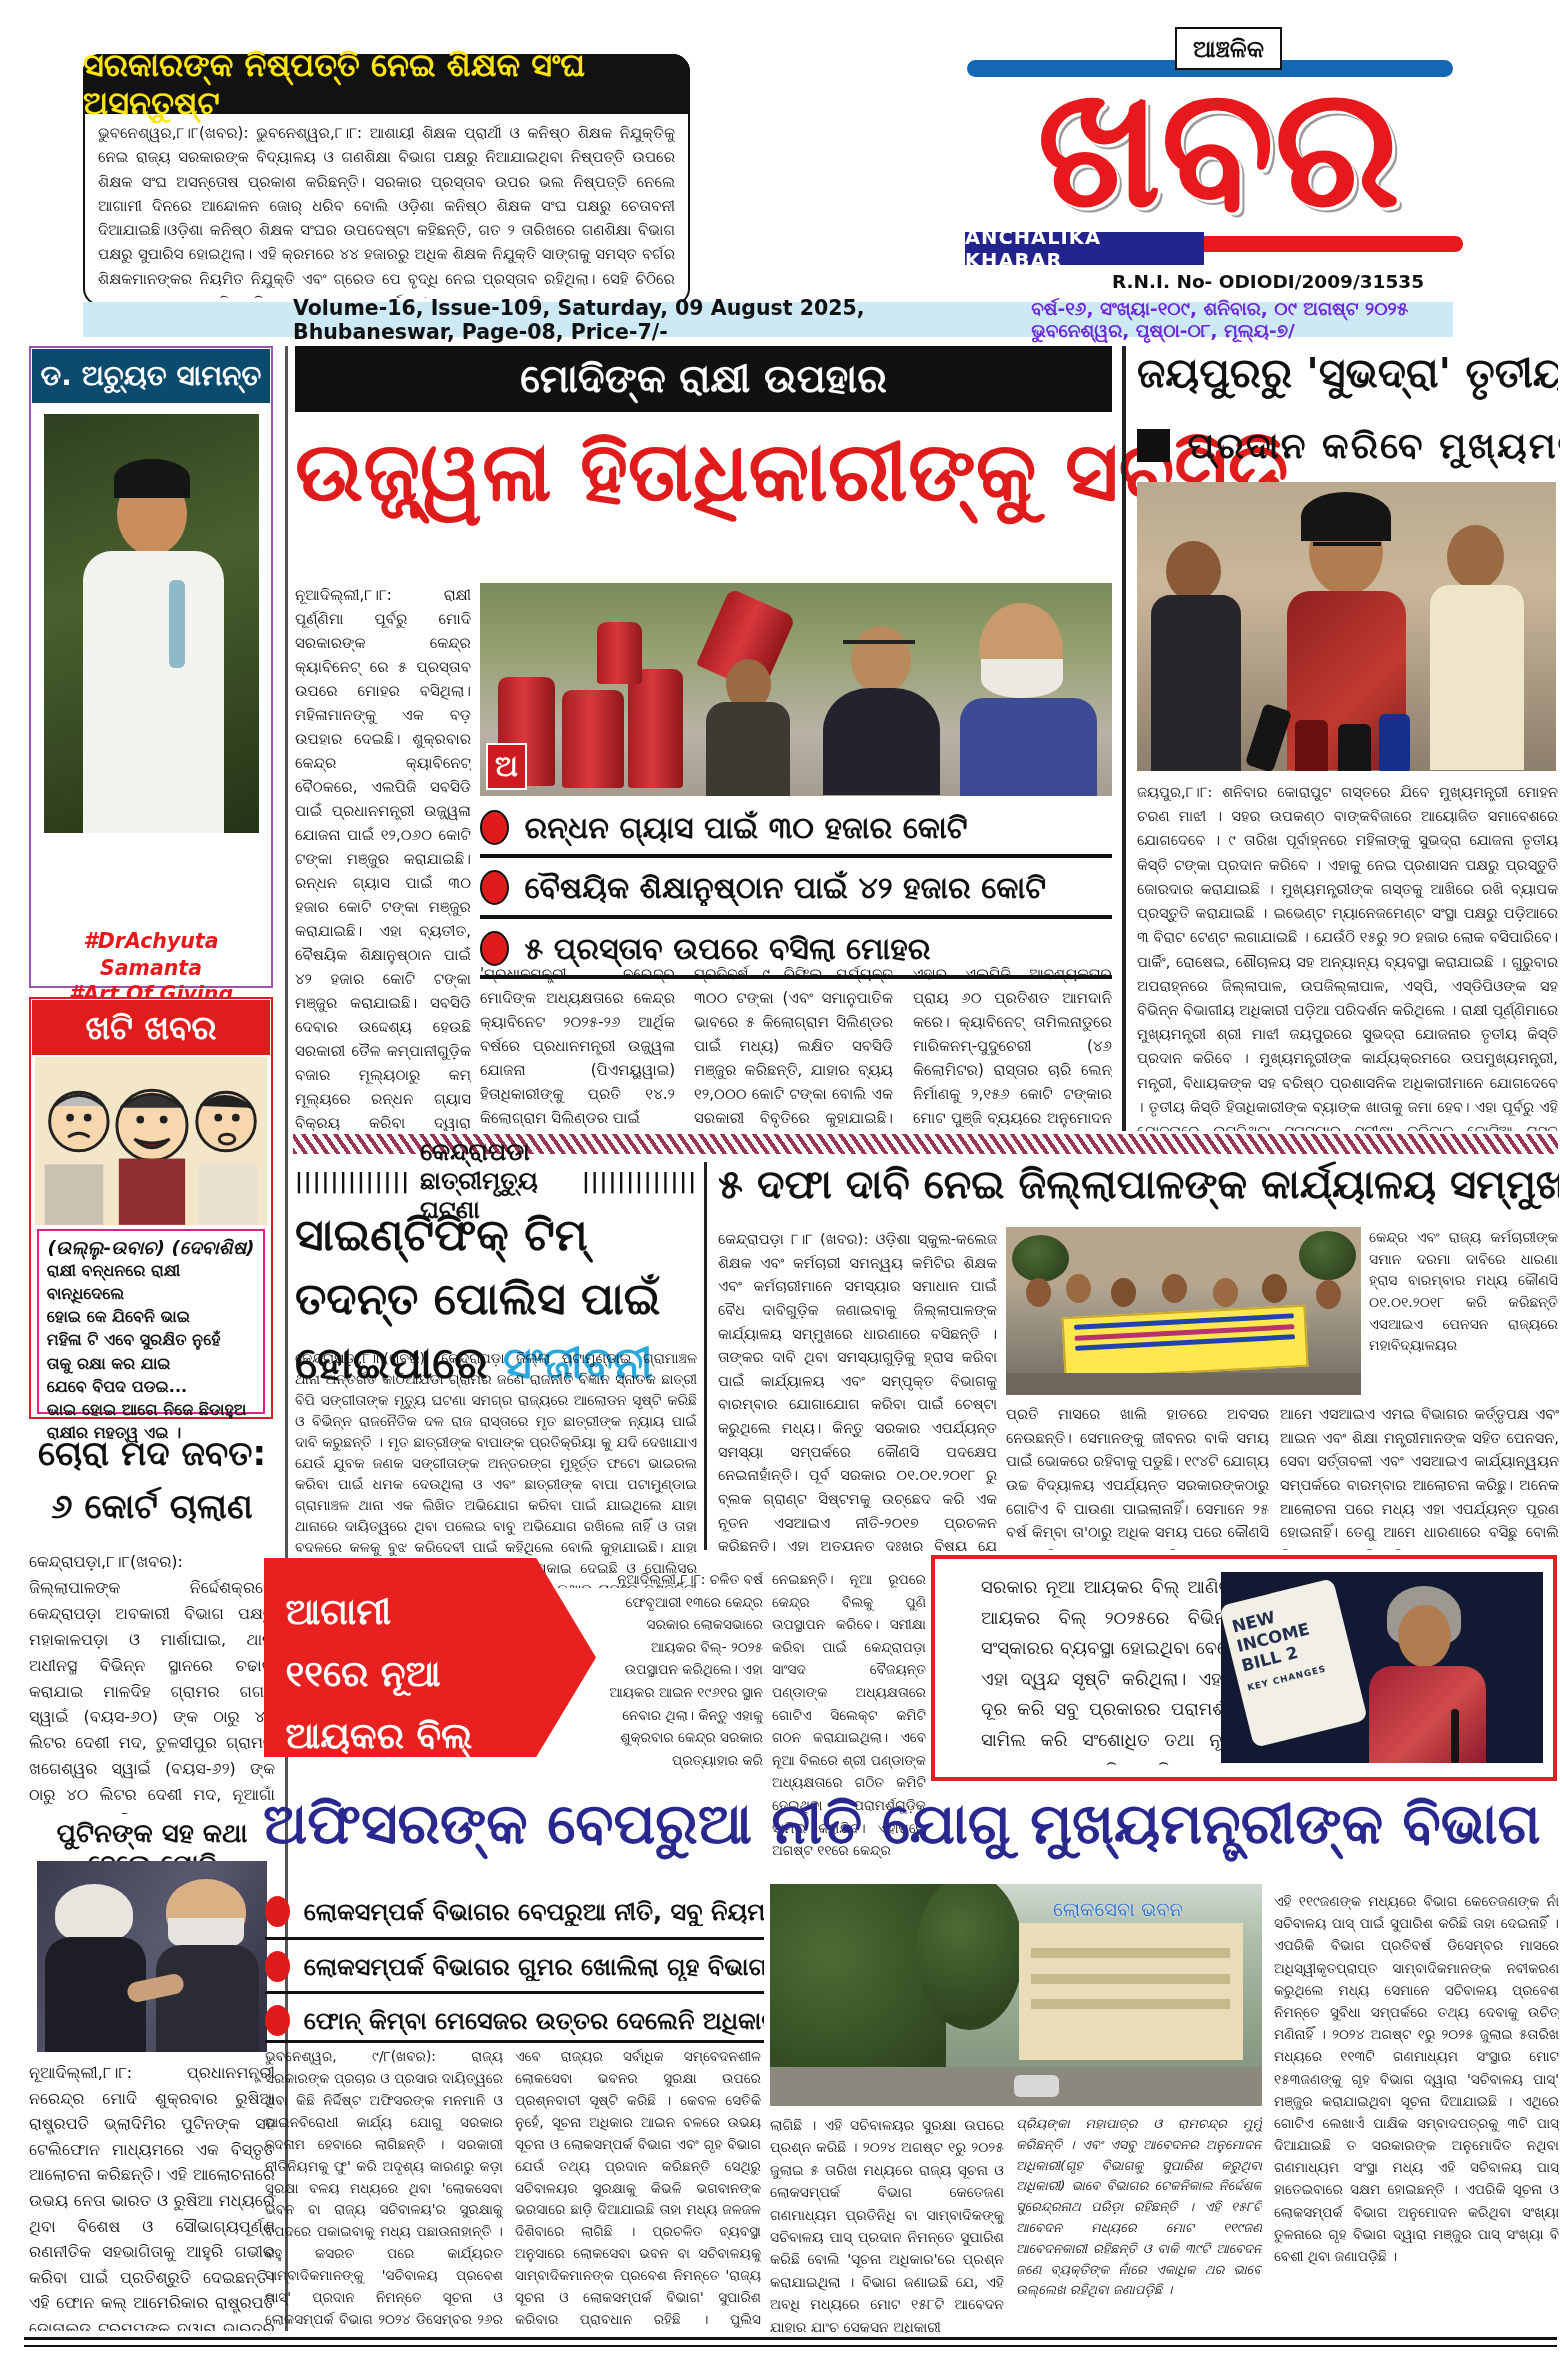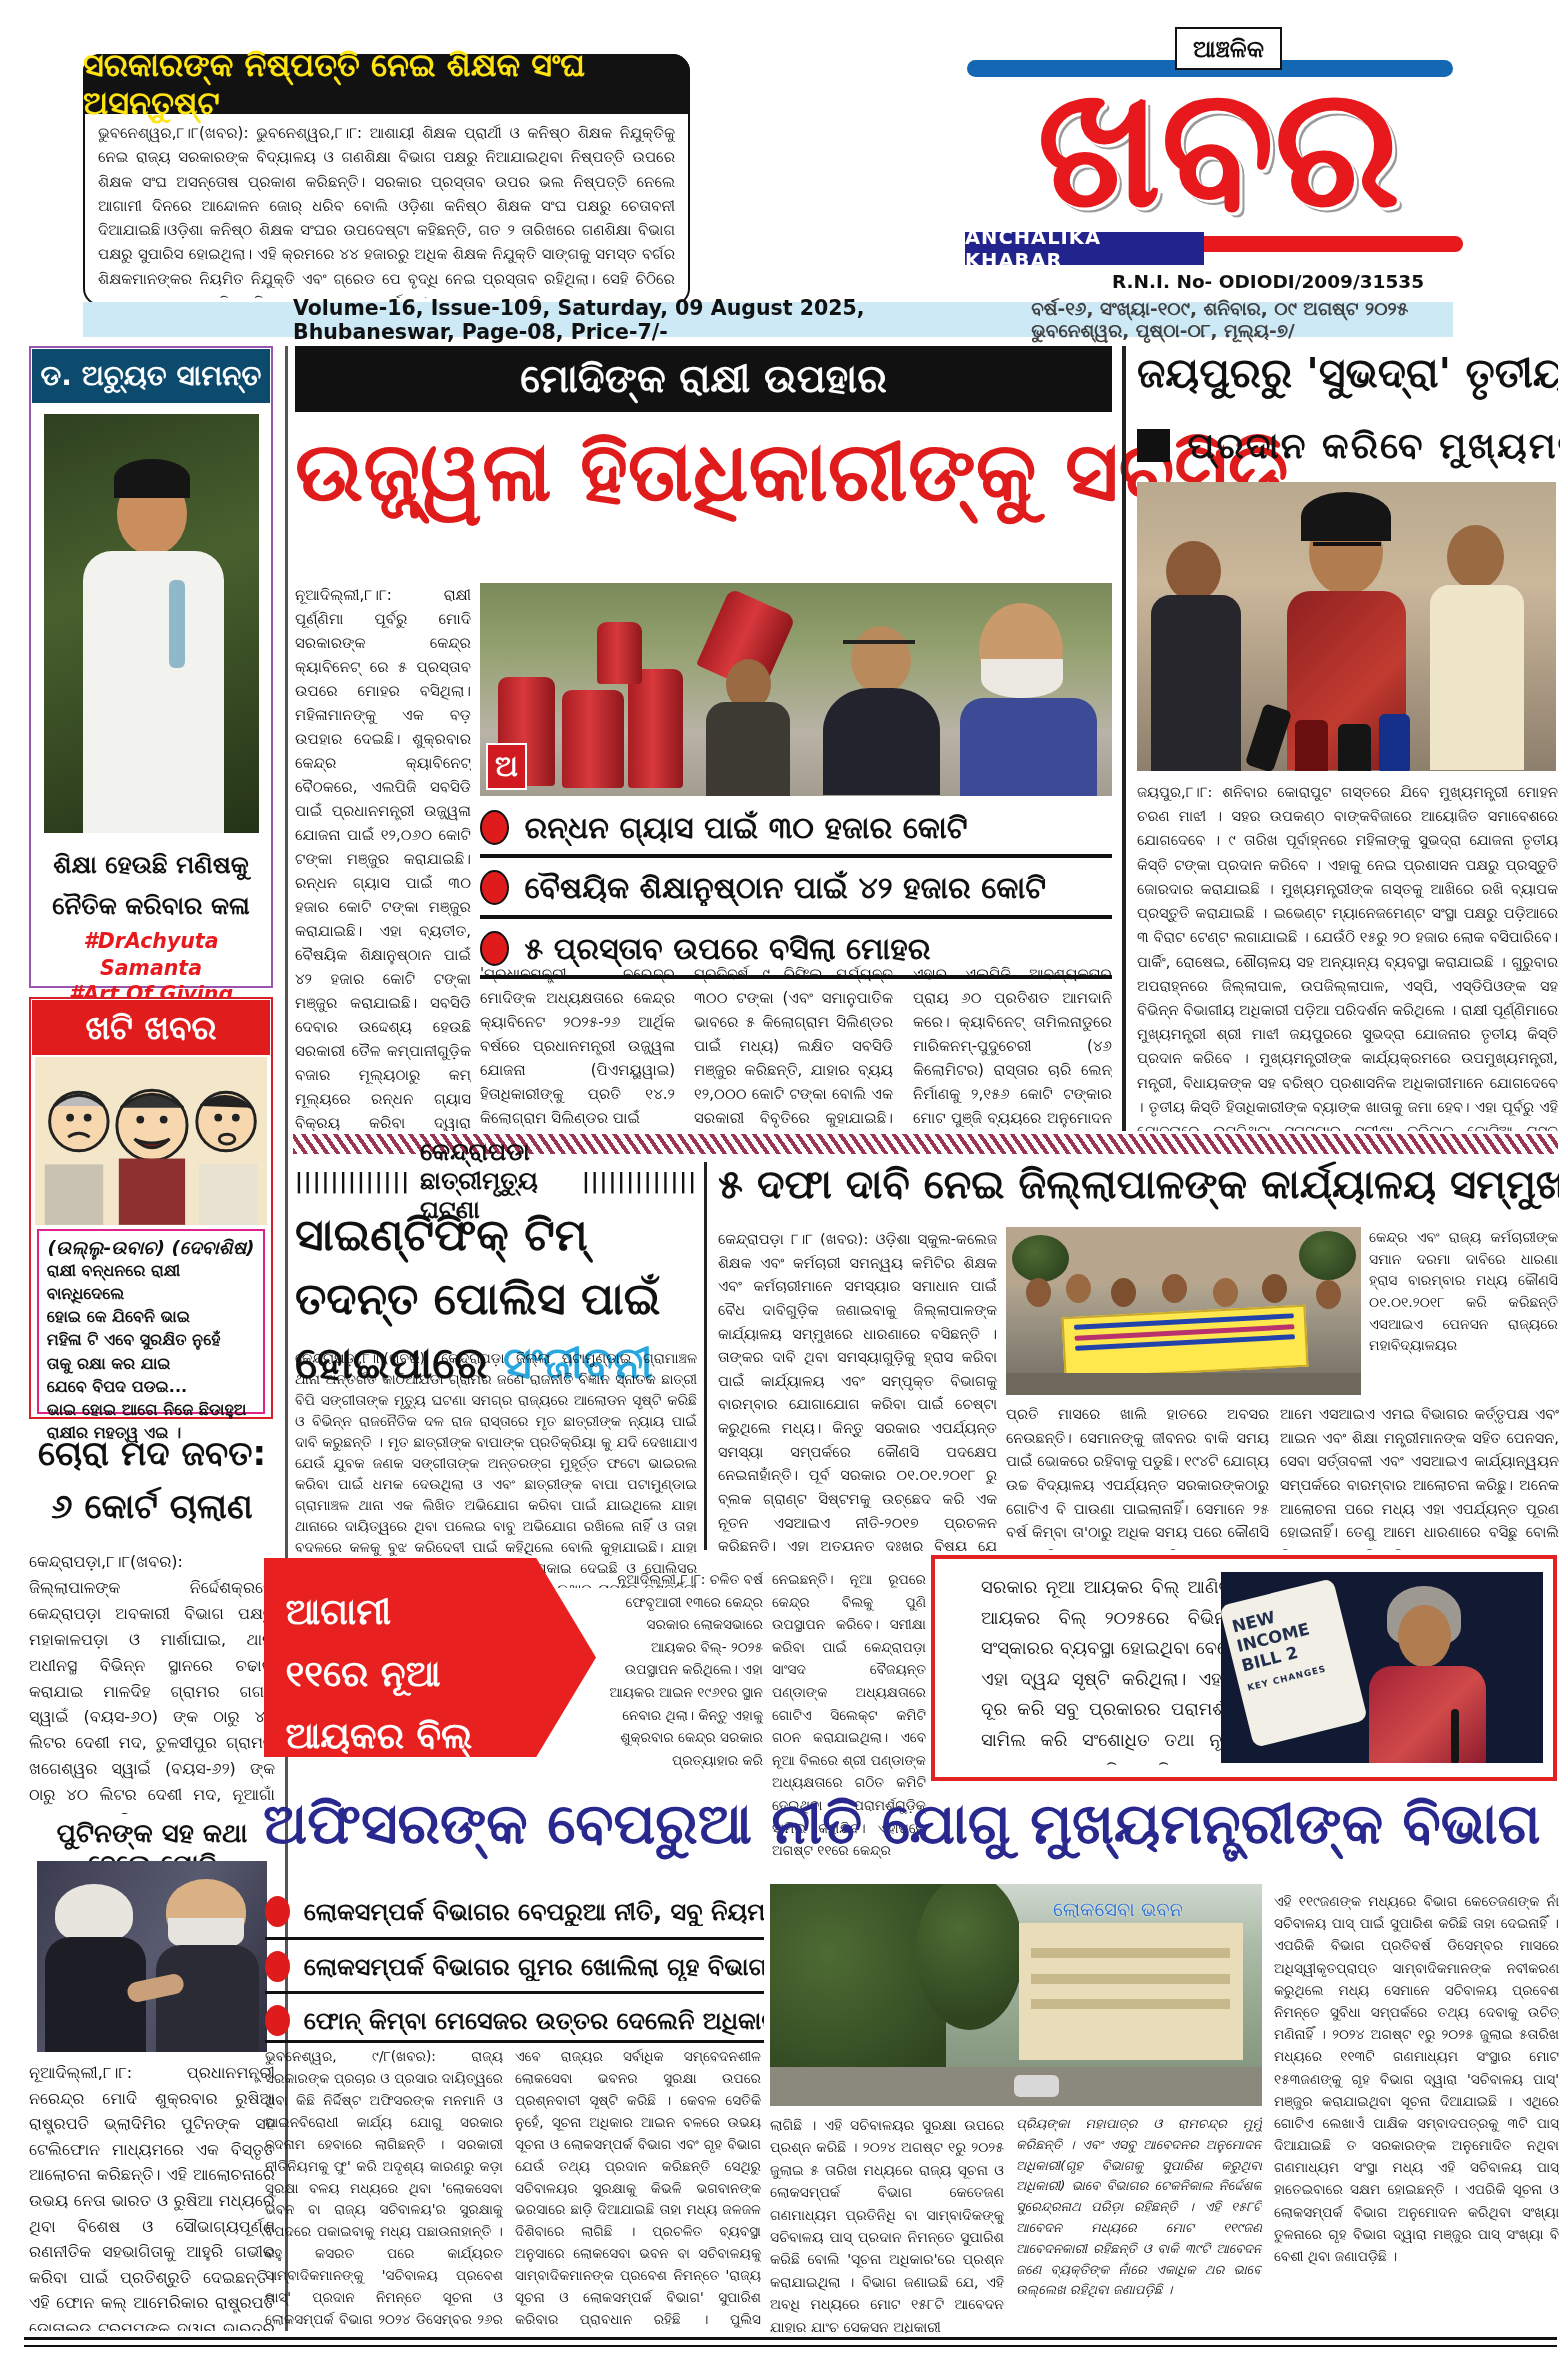--- a/index.html
+++ b/index.html
@@ -36,21 +36,21 @@
   #mast-name { left:965px; top:232px; width:239px; height:33px; background:#23238d; color:#fff;
     font-weight:bold; font-size:19.5px; display:flex; align-items:center; justify-content:center;
     letter-spacing:1px; z-index:4; }
   #mast-rni { left:1073px; top:271px; width:390px; height:25px; color:#111; font-weight:bold;
     font-size:18.5px; text-align:center; }
 
   
   #dateline { left:83px; top:302px; width:1370px; height:35px; background:#cde9f6;
     display:flex; align-items:center; }
   #dateline .en { font-weight:bold; font-size:20.5px; color:#111; margin-left:210px; }
-  #dateline .od { font-weight:bold; font-size:18.5px; color:#404040; margin-left:117px; }
+  #dateline .od { font-weight:bold; font-size:18.5px; color:#6d28d9; margin-left:117px; }
 
   
   #achyuta-box { left:29px; top:346px; width:244px; height:642px; border:2.9px solid #9a55ae; background:#fff; }
   #achyuta-head { left:32px; top:349px; width:238px; height:54px; background:#0c4a6e; color:#fff;
     font-weight:bold; font-size:28px; display:flex; align-items:center; justify-content:center; }
   #achyuta-photo { left:44px; top:414px; width:215px; height:419px;
     background:linear-gradient(160deg,#2e4020 0%,#49602e 40%,#243317 100%); }
   #achyuta-cap { left:37px; top:844px; width:228px; height:84px; font-weight:bold; font-size:24.4px;
     text-align:center; line-height:1.7; color:#111; }
   #achyuta-tags { left:37px; top:928px; width:228px; height:55px; color:#e8191d; font-weight:bold;
@@ -197,21 +197,20 @@
   </div>
 
   <div class="abs" id="achyuta-box"></div>
   <div class="abs" id="achyuta-head">ଡ. ଅଚ୍ୟୁତ ସାମନ୍ତ</div>
   <div class="abs photo" id="achyuta-photo">
     <div class="face abs" style="left:73px;top:59px;width:70px;height:82px;background:#c98d5e;"></div>
     <div class="haircap abs" style="left:70px;top:45px;width:76px;height:39px;"></div>
     <div class="abs" style="left:39px;top:137px;width:141px;height:283px;background:#f2f2ee;border-radius:29px 29px 0 0;"></div>
     <div class="mic abs" style="left:125px;top:166px;width:15.6px;height:88px;background:#8fb8c9;"></div>
   </div>
-  <div class="abs" id="achyuta-cap">ଶିକ୍ଷା ହେଉଛି ମଣିଷକୁ ନୈତିକ କରିବାର କଳା</div>
   <div class="abs" id="achyuta-tags">
     <div>#DrAchyuta Samanta</div>
     <div>#Art Of Giving</div>
   </div>
 
   <div class="abs" id="khati-box"></div>
   <div class="abs" id="khati-head">ଖଟି ଖବର</div>
   <div class="abs photo" id="khati-cartoon">
     <svg width="232" height="168" viewBox="0 0 238 172">
       <rect x="0" y="0" width="238" height="172" fill="#f3e6c9"></rect>

